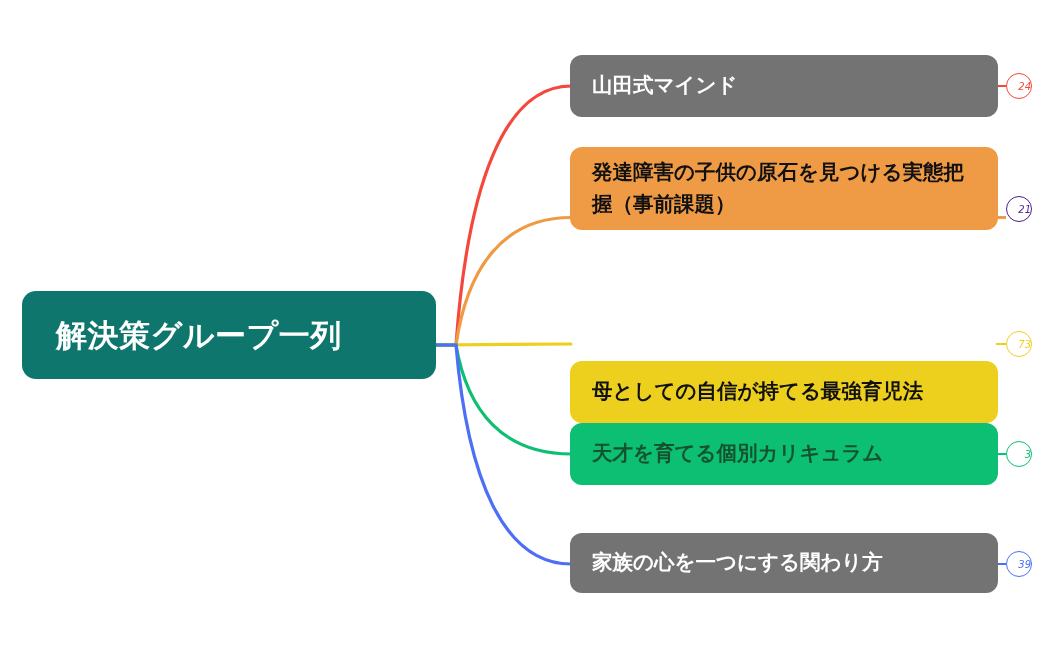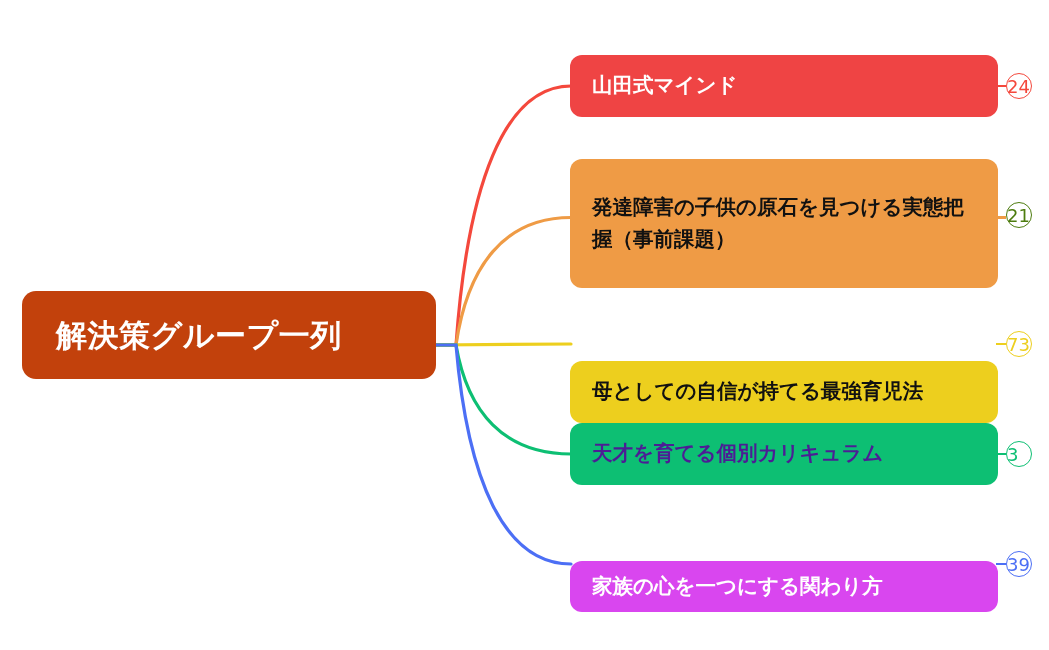--- a/index.html
+++ b/index.html
@@ -68,25 +68,26 @@
   }
   .badge {
     position: absolute;
     width: 26px;
     height: 26px;
     border-radius: 50%;
     background: #ffffff;
     border: 1.6px solid currentColor;
     display: flex;
     align-items: center;
-    justify-content: flex-start;
-    font-size: 18px;
+    justify-content: flex-end;
+    font-size: 10px;
     font-weight: normal;
     box-sizing: border-box;
     z-index: 4;
+    font-style: italic;
   }
   .badge-stub {
     position: absolute;
     height: 2.4px;
     width: 10px;
     z-index: 2;
   }
 </style>
 </head>
 <body>
@@ -96,54 +97,54 @@
   <svg id="connectors" viewBox="0 0 1049 650" xmlns="http://www.w3.org/2000/svg">
     <g id="connector-paths" fill="none" stroke-width="3.2" stroke-linecap="round">
         <path d="M 436 345 L 456 345 C 467.5 184.42, 504.3 86, 571 86" stroke="#F4483C"></path>
         <path d="M 436 345 L 456 345 C 467.5 265.95, 504.3 217.5, 571 217.5" stroke="#EF9B45"></path>
         <path d="M 436 345 L 571 344" stroke="#EDCF1E"></path>
         <path d="M 436 345 L 456 345 C 467.5 412.58, 504.3 454, 571 454" stroke="#0DBF73"></path>
         <path d="M 436 345 L 456 345 C 467.5 480.78, 504.3 564, 571 564" stroke="#4C6FF5"></path>
       </g>
   </svg>
 
-  <div class="node" id="root-node" style="background: #c2410c;">
+  <div class="node" id="root-node" style="background: #0f766e;">
     <span class="node-label" style="color: rgb(255, 255, 255);">解決策グループ一列</span>
   </div>
 
   <div id="children-layer">
-      <div class="node child-node" style="top: 55px; height: 62px; background: #ef4444;">
+      <div class="node child-node" style="top: 55px; height: 62px; background: #737373;">
         <span class="node-label" style="color: rgb(255, 255, 255);">山田式マインド</span>
       </div>
       <div class="badge-stub" style="left: 996px; top: 84.8px; background: rgb(244, 72, 60);"></div>
       <div class="badge" style="color: rgb(244, 72, 60); left: 1006px; top: 73px;">
         <span>24</span>
       </div>
-      <div class="node child-node" style="top: 159px; height: 129px; background: rgb(239, 155, 69);">
+      <div class="node child-node" style="top: 147px; height: 83px; background: rgb(239, 155, 69);">
         <span class="node-label" style="color: rgb(17, 17, 17);">発達障害の子供の原石を見つける実態把握（事前課題）</span>
       </div>
       <div class="badge-stub" style="left: 996px; top: 216.3px; background: rgb(239, 155, 69);"></div>
-      <div class="badge" style="color: #4d7c0f; left: 1006px; top: 202px;">
+      <div class="badge" style="color: #4c1d95; left: 1006px; top: 196px;">
         <span>21</span>
       </div>
       <div class="node child-node" style="top: 313px; height: 62px; background: rgb(237, 207, 30); margin-top: 48px;">
         <span class="node-label" style="color: rgb(17, 17, 17);">母としての自信が持てる最強育児法</span>
       </div>
       <div class="badge-stub" style="left: 996px; top: 342.8px; background: rgb(237, 207, 30);"></div>
       <div class="badge" style="color: rgb(237, 207, 30); left: 1006px; top: 331px;">
         <span>73</span>
       </div>
       <div class="node child-node" style="top: 423px; height: 62px; background: rgb(13, 191, 115);">
-        <span class="node-label" style="color: #4c1d95;">天才を育てる個別カリキュラム</span>
+        <span class="node-label" style="color: #14532d;">天才を育てる個別カリキュラム</span>
       </div>
       <div class="badge-stub" style="left: 996px; top: 452.8px; background: rgb(13, 191, 115);"></div>
       <div class="badge" style="color: rgb(13, 191, 115); left: 1006px; top: 441px;">
         <span>3</span>
       </div>
-      <div class="node child-node" style="top: 533px; height: 51px; background: #d946ef; margin-top: 28px;">
+      <div class="node child-node" style="top: 533px; height: 60px; background: #737373;">
         <span class="node-label" style="color: rgb(255, 255, 255);">家族の心を一つにする関わり方</span>
       </div>
       <div class="badge-stub" style="left: 996px; top: 562.8px; background: rgb(76, 111, 245);"></div>
       <div class="badge" style="color: rgb(76, 111, 245); left: 1006px; top: 551px;">
         <span>39</span>
       </div>
     </div>
 
 </div>
 

